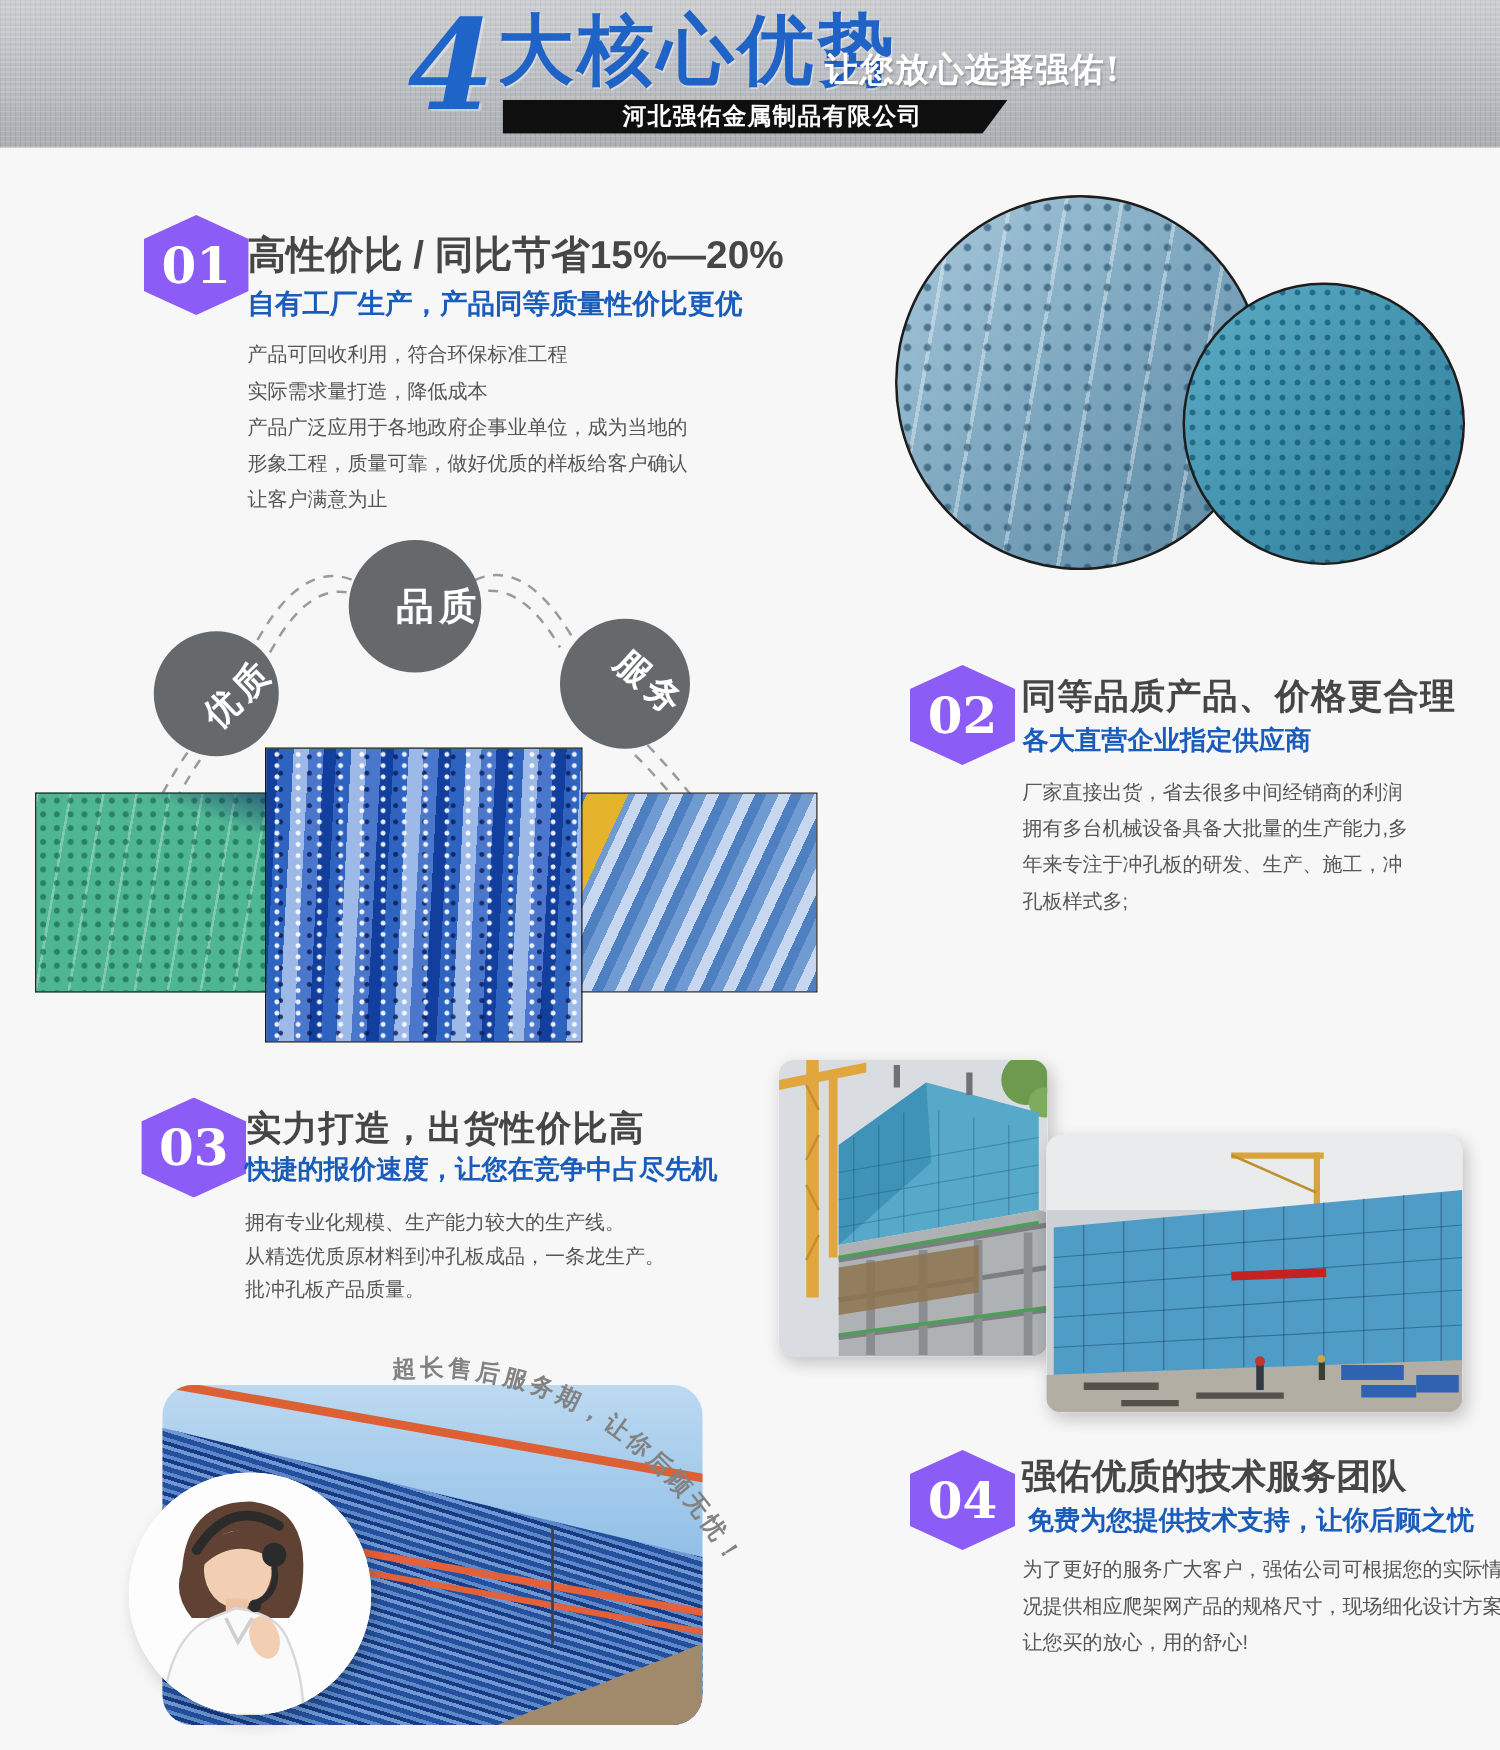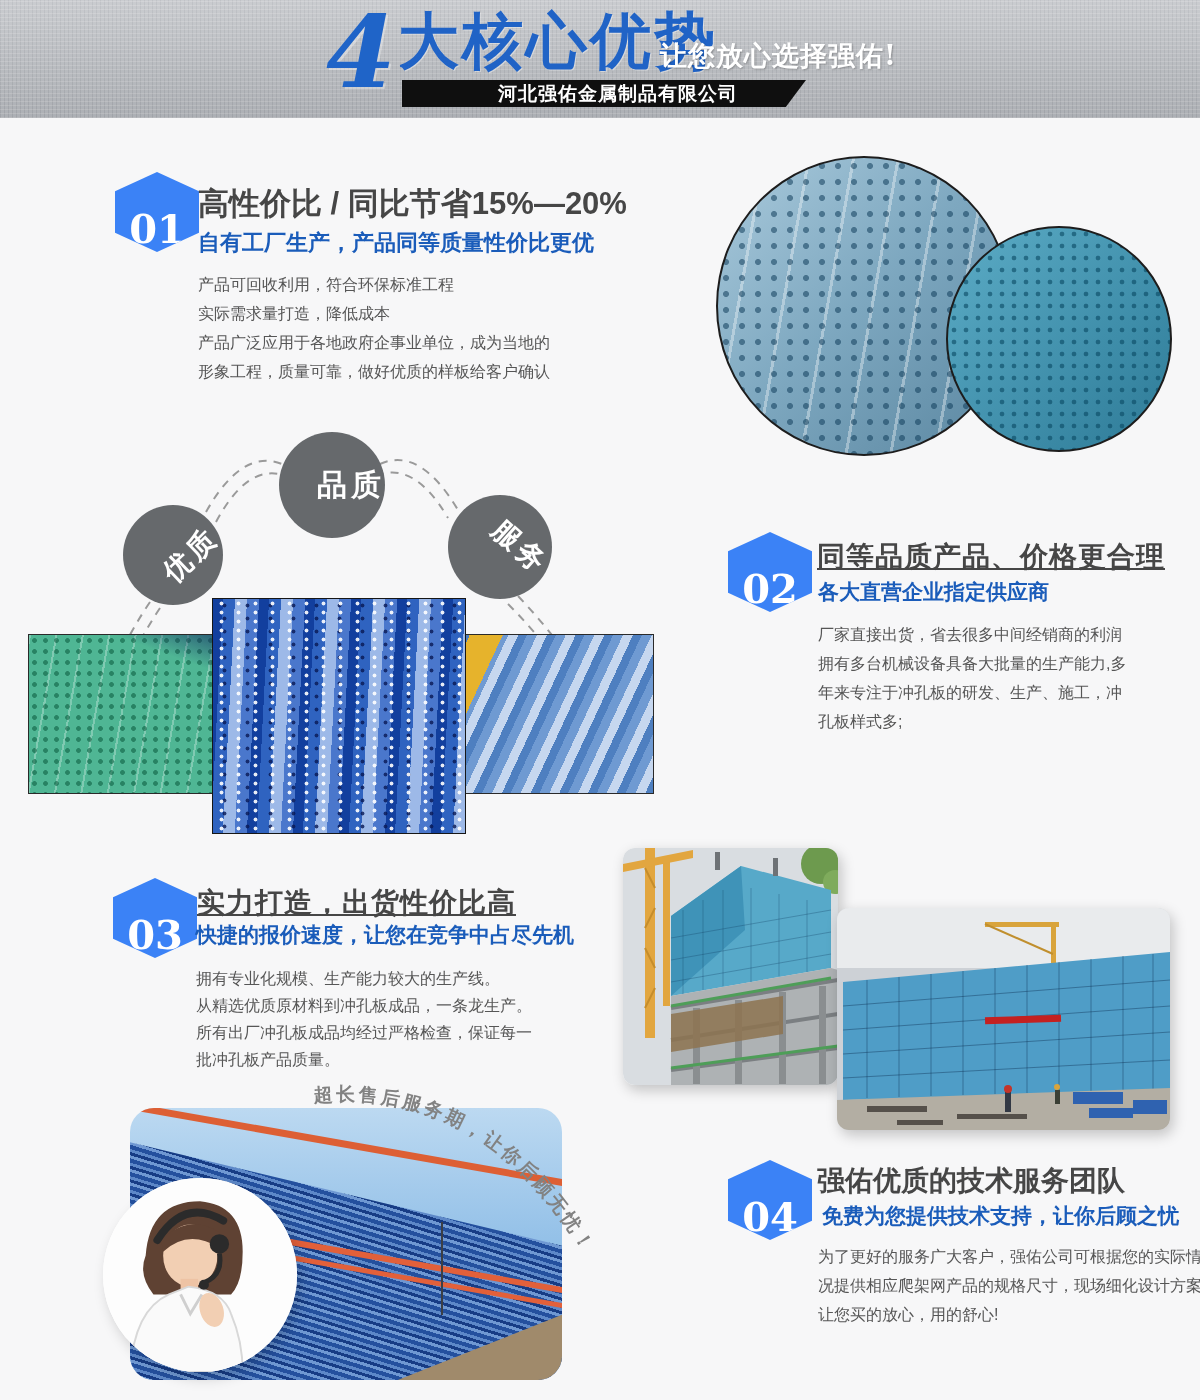--- a/index.html
+++ b/index.html
@@ -20,29 +20,29 @@
         color:#2063c6;font-family:"DejaVu Serif",serif;letter-spacing:3px;
         text-shadow:1px 1px 0 rgba(255,255,255,.4);}
   .hdr-tag{position:absolute;left:660px;top:38px;font-size:27px;font-weight:bold;color:#ffffff;
         font-family:"DejaVu Serif",serif;letter-spacing:1px;text-shadow:1px 1px 2px rgba(0,0,0,.25);}
   .banner{position:absolute;left:402px;top:80px;width:404px;height:27px;background:#0f0f0f;
         clip-path:polygon(0 0,100% 0,95% 100%,0 100%);}
   .banner span{display:block;padding-left:96px;line-height:27px;font-size:19px;font-weight:bold;
         color:#fff;letter-spacing:1px;}
 
   
-  .hex{position:absolute;width:84px;height:80px;background:#3b82f6;
+  .hex{position:absolute;width:84px;height:80px;background:#8b5cf6;
        clip-path:polygon(50% 0,100% 24%,100% 76%,50% 100%,0 76%,0 24%);
-       display:flex;align-items:flex-end;justify-content:center;color:#fff;
+       display:flex;align-items:center;justify-content:center;color:#fff;
        font-family:"DejaVu Serif",serif;font-weight:bold;font-size:40px;}
 
   
   .sec-title{position:absolute;color:#464646;font-weight:bold;white-space:nowrap;}
   .sans-t{font-family:"Liberation Sans",sans-serif;}
-  .serif-t{font-family:"DejaVu Serif",serif;text-decoration:underline;}
+  .serif-t{font-family:"DejaVu Serif",serif;}
   .sec-sub{position:absolute;color:#1a5cba;font-weight:bold;white-space:nowrap;
         font-family:"DejaVu Serif",serif;}
   .sec-body{position:absolute;color:#565656;font-size:16px;}
   .sec-body div{white-space:nowrap;}
 
   
   .gcirc{position:absolute;border-radius:50%;background:#66696c;display:flex;
          align-items:center;justify-content:flex-end;color:#fff;font-weight:bold;
          font-size:30px;letter-spacing:4px;z-index:2;}
 
@@ -139,20 +139,21 @@
   <div class="hex" style="left:115px;top:172px;">
     <span>01</span>
   </div>
   <div class="sec-title sans-t" style="left:198px;top:183px;font-size:31px;">高性价比 / 同比节省15%—20%</div>
   <div class="sec-sub" style="left:198px;top:228px;font-size:22px;">自有工厂生产，产品同等质量性价比更优</div>
   <div class="sec-body" style="left:198px;top:270px;line-height:29px;">
     <div>产品可回收利用，符合环保标准工程</div>
     <div>实际需求量打造，降低成本</div>
     <div>产品广泛应用于各地政府企事业单位，成为当地的</div>
     <div>形象工程，质量可靠，做好优质的样板给客户确认</div>
+    <div>让客户满意为止</div>
   </div>
 
   <div class="pcircle pcircle-a"></div>
   <div class="pcircle pcircle-b"></div>
 
   <div class="gcirc" style="left:279px;top:432px;width:106px;height:106px;">
     <span>品质</span>
   </div>
   <div class="gcirc" style="left:123px;top:505px;width:100px;height:100px;font-size:28px;">
     <span style="transform:rotate(-44deg);display:block;">优质</span>
@@ -178,21 +179,20 @@
   </div>
 
   <div class="hex" style="left:113px;top:878px;">
     <span>03</span>
   </div>
   <div class="sec-title serif-t" style="left:197px;top:884px;font-size:28px;letter-spacing:1px;">实力打造，出货性价比高</div>
   <div class="sec-sub" style="left:196px;top:921px;font-size:21px;">快捷的报价速度，让您在竞争中占尽先机</div>
   <div class="sec-body" style="left:196px;top:965px;line-height:27px;">
     <div>拥有专业化规模、生产能力较大的生产线。</div>
     <div>从精选优质原材料到冲孔板成品，一条龙生产。</div>
-    <div>所有出厂冲孔板成品均经过严格检查，保证每一</div>
     <div>批冲孔板产品质量。</div>
   </div>
 
   <div class="site siteL">
     <svg width="215" height="237" viewBox="0 0 215 237">
       <rect width="215" height="237" fill="#d9dde1"></rect>
 
       <circle cx="198" cy="16" r="20" fill="#6d9a4e"></circle>
       <circle cx="212" cy="34" r="12" fill="#7fab5c"></circle>
 

